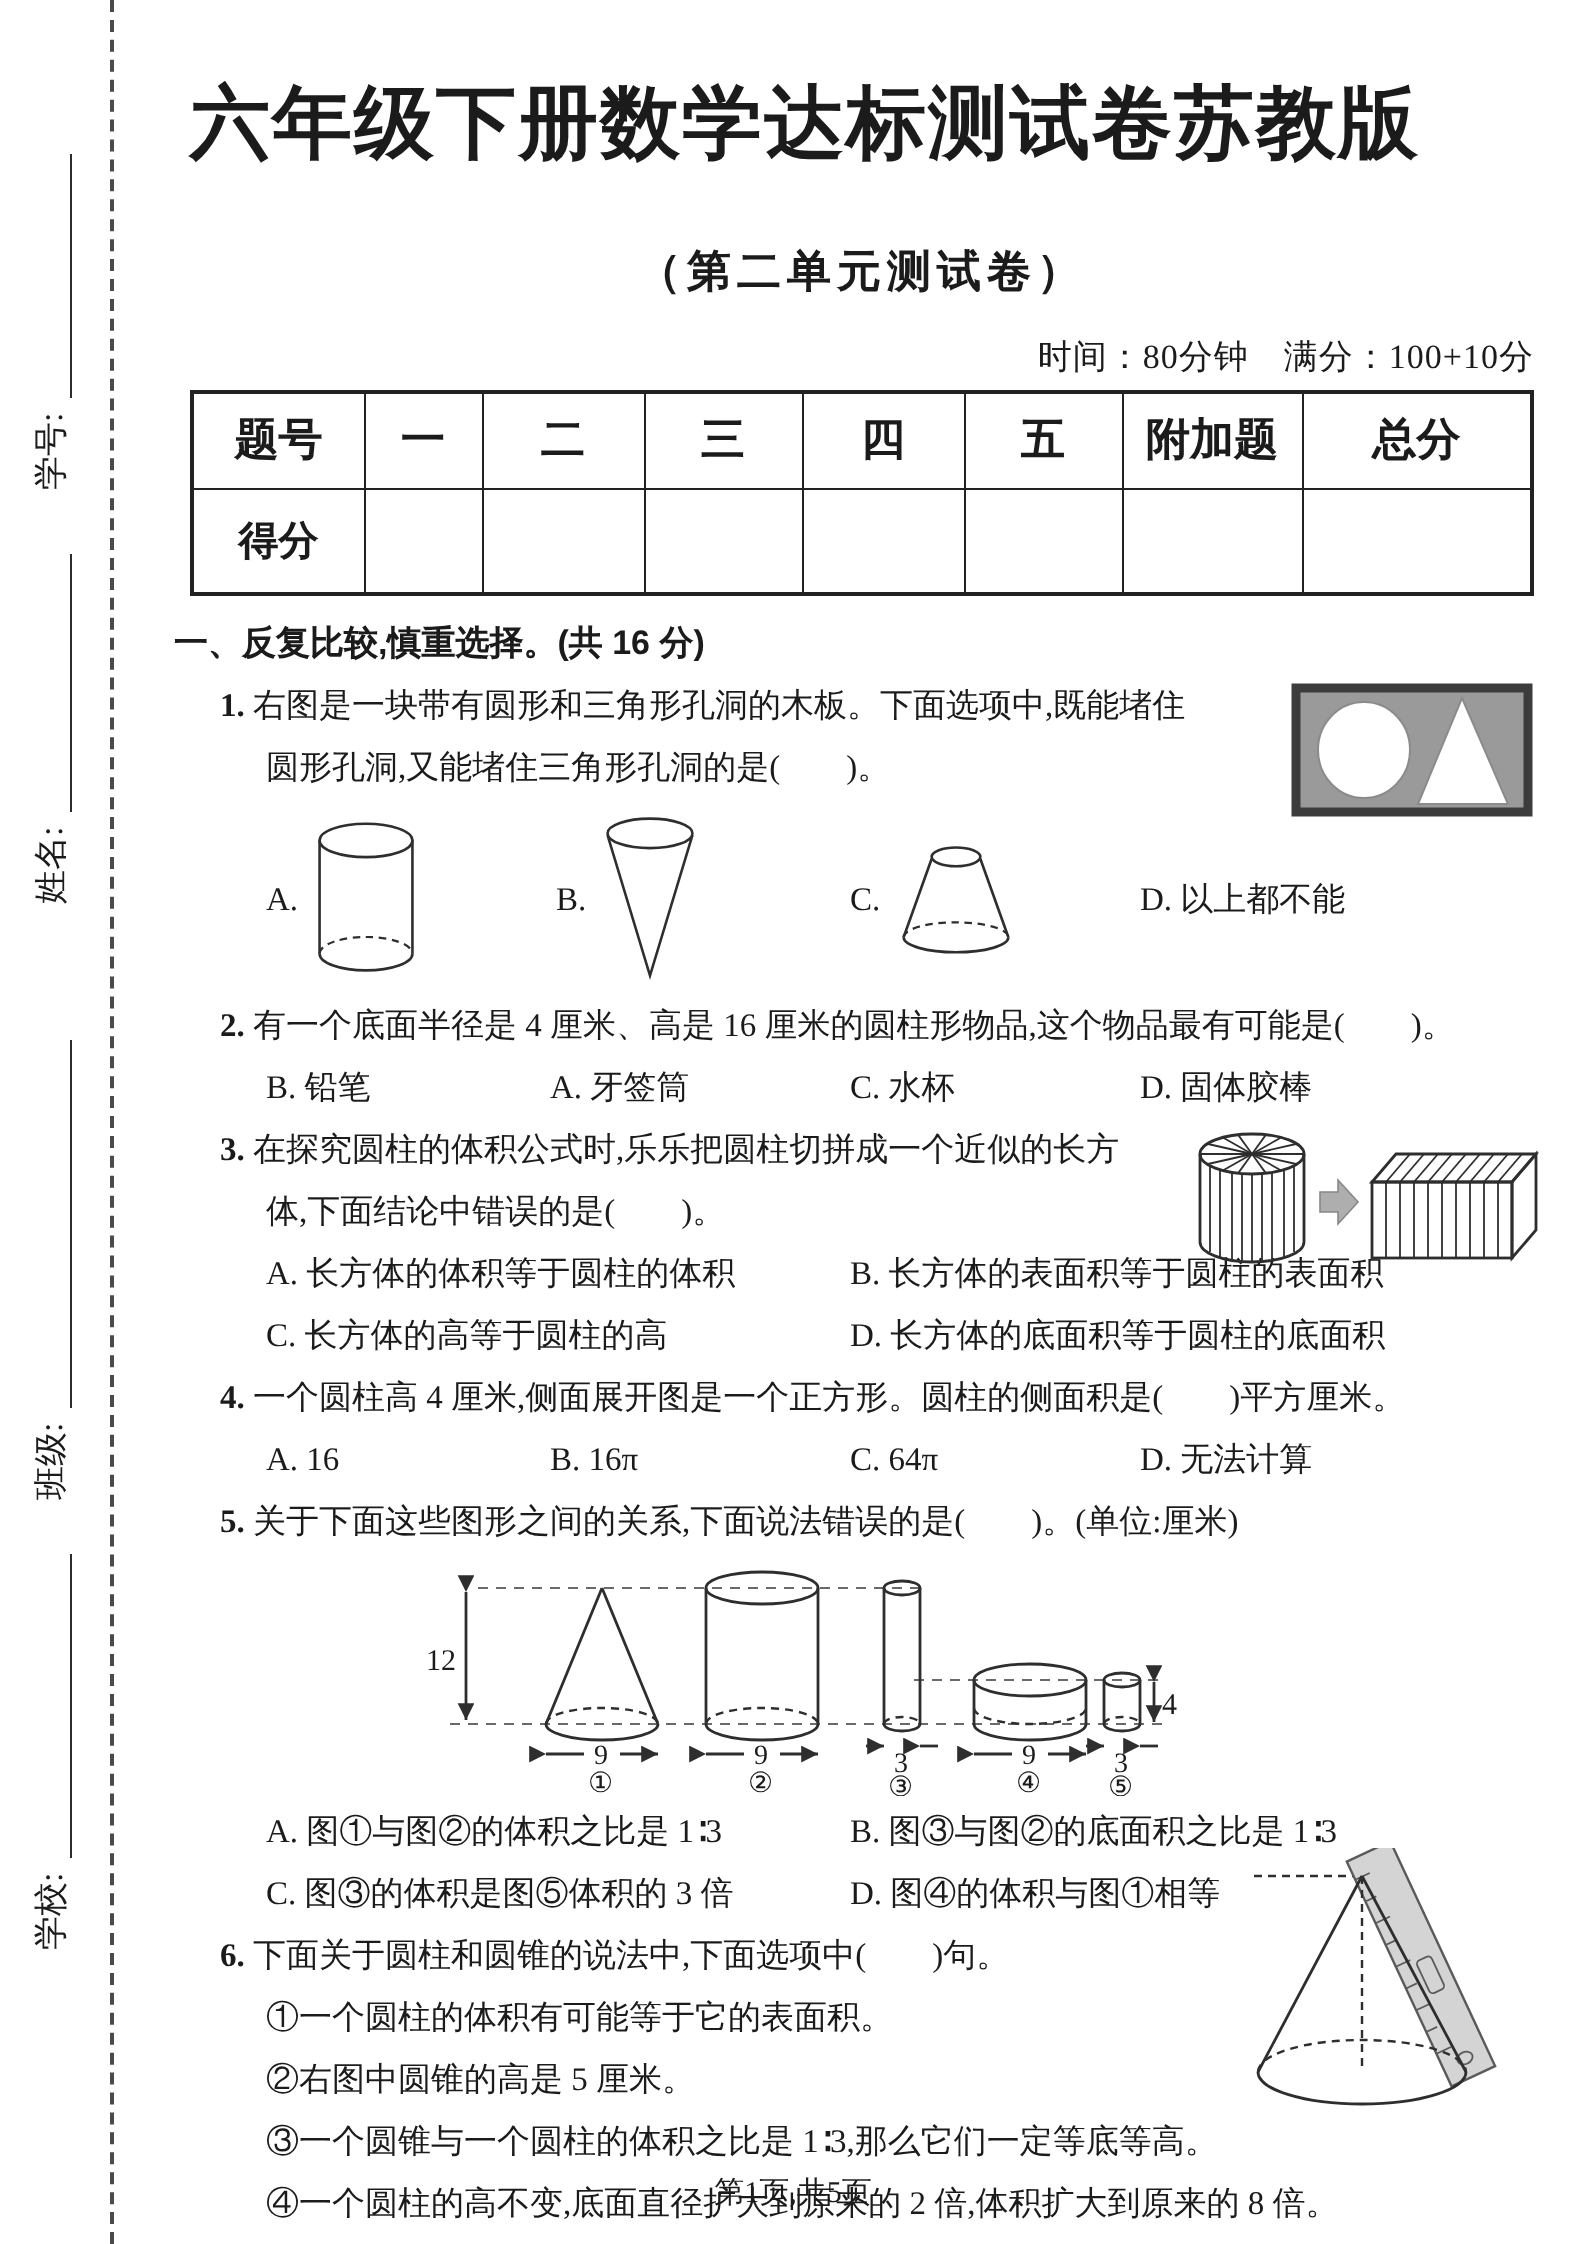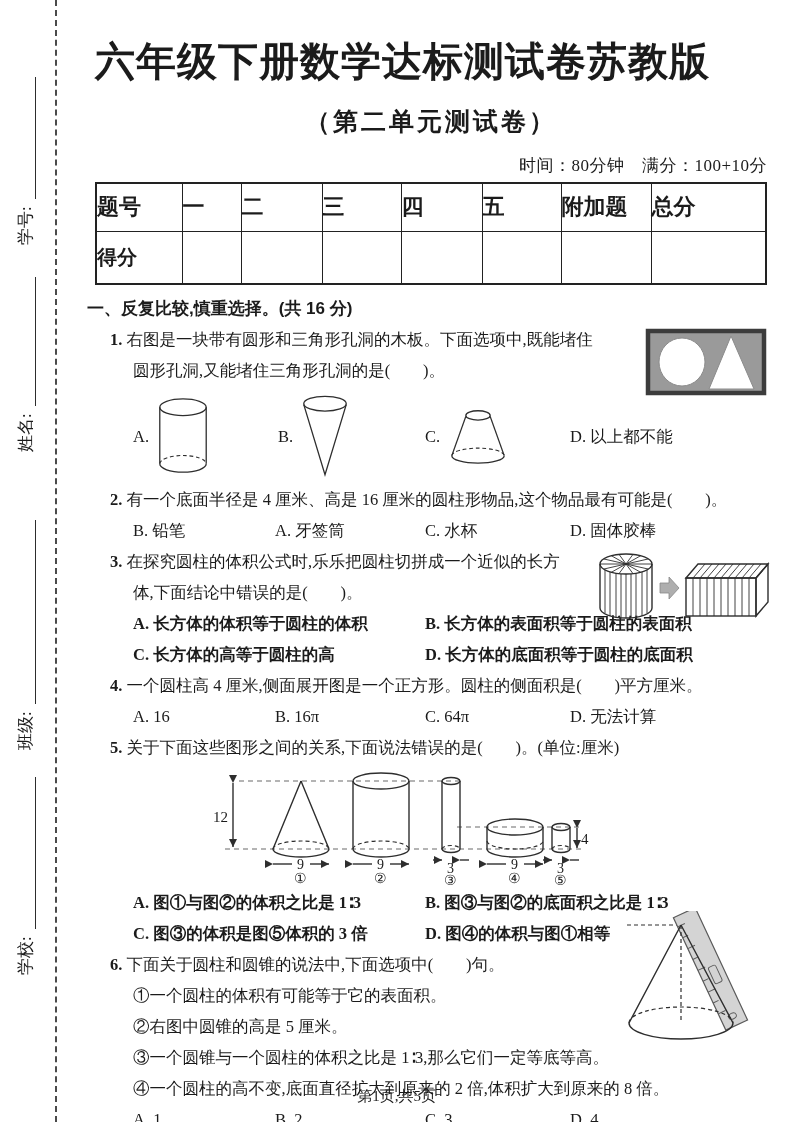--- a/index.html
+++ b/index.html
@@ -9,38 +9,38 @@
 
   
   .fold-line{position:absolute;left:55px;top:0;height:1122px;border-left:2px dashed #4a4a4a;}
   .sfield{position:absolute;left:14px;transform-origin:0 0;transform:rotate(-90deg);
           display:flex;align-items:flex-end;gap:7px;height:22px;font-size:17px;white-space:nowrap;}
   .sfield .lbl{line-height:20px;}
   .sfield .line{flex:1;border-bottom:1.8px solid #2d2d2d;height:16px;}
 
   .main{position:absolute;left:95px;top:0;width:672px;}
   .title{margin-top:34px;font-size:40px;font-weight:600;letter-spacing:1px;}
-  .subtitle{margin-top:16px;text-align:center;font-size:25px;font-weight:600;letter-spacing:3px;}
+  .subtitle{margin-top:32px;text-align:center;font-size:22px;font-weight:600;letter-spacing:3px;}
   .meta{margin-top:16px;text-align:right;font-size:17px;letter-spacing:.5px;}
 
   table.score{width:100%;border-collapse:collapse;margin-top:5px;border:2.5px solid #222;}
-  table.score td{border:1.6px solid #222;vertical-align:middle;}
+  table.score td{border:1.6px solid #222;text-align:center;vertical-align:middle;}
   .score .hrow td{height:48px;font-size:22px;font-weight:600;}
   .score .srow td{height:53px;font-size:20px;font-weight:600;}
 
   .sec-head{margin:12px 0 4px -8px;font-family:"Liberation Sans","DejaVu Sans",sans-serif;
             font-weight:700;font-size:17px;}
 
   .q{position:relative;font-size:16.5px;line-height:31px;}
   .qnum{font-weight:700;padding-left:15px;}
   .indent{padding-left:38px;}
   .qfig{position:absolute;}
 
   .optrow4{display:grid;grid-template-columns:142px 150px 145px 1fr;padding-left:38px;}
-  .optrow2{display:grid;grid-template-columns:292px 1fr;padding-left:38px;font-weight:bold;}
+  .optrow2{display:grid;grid-template-columns:292px 1fr;padding-left:38px;}
   .opt{white-space:nowrap;}
 
   .q1opts{display:flex;align-items:center;padding-left:38px;margin:4px 0 2px 0;height:92px;}
   .q1opts .cell{display:flex;align-items:center;gap:8px;}
   .q1opts .c1{width:145px;}
   .q1opts .c2{width:147px;}
   .q1opts .c3{width:145px;}
 
   .q1text{max-width:545px;}
   .q3text{max-width:500px;}

